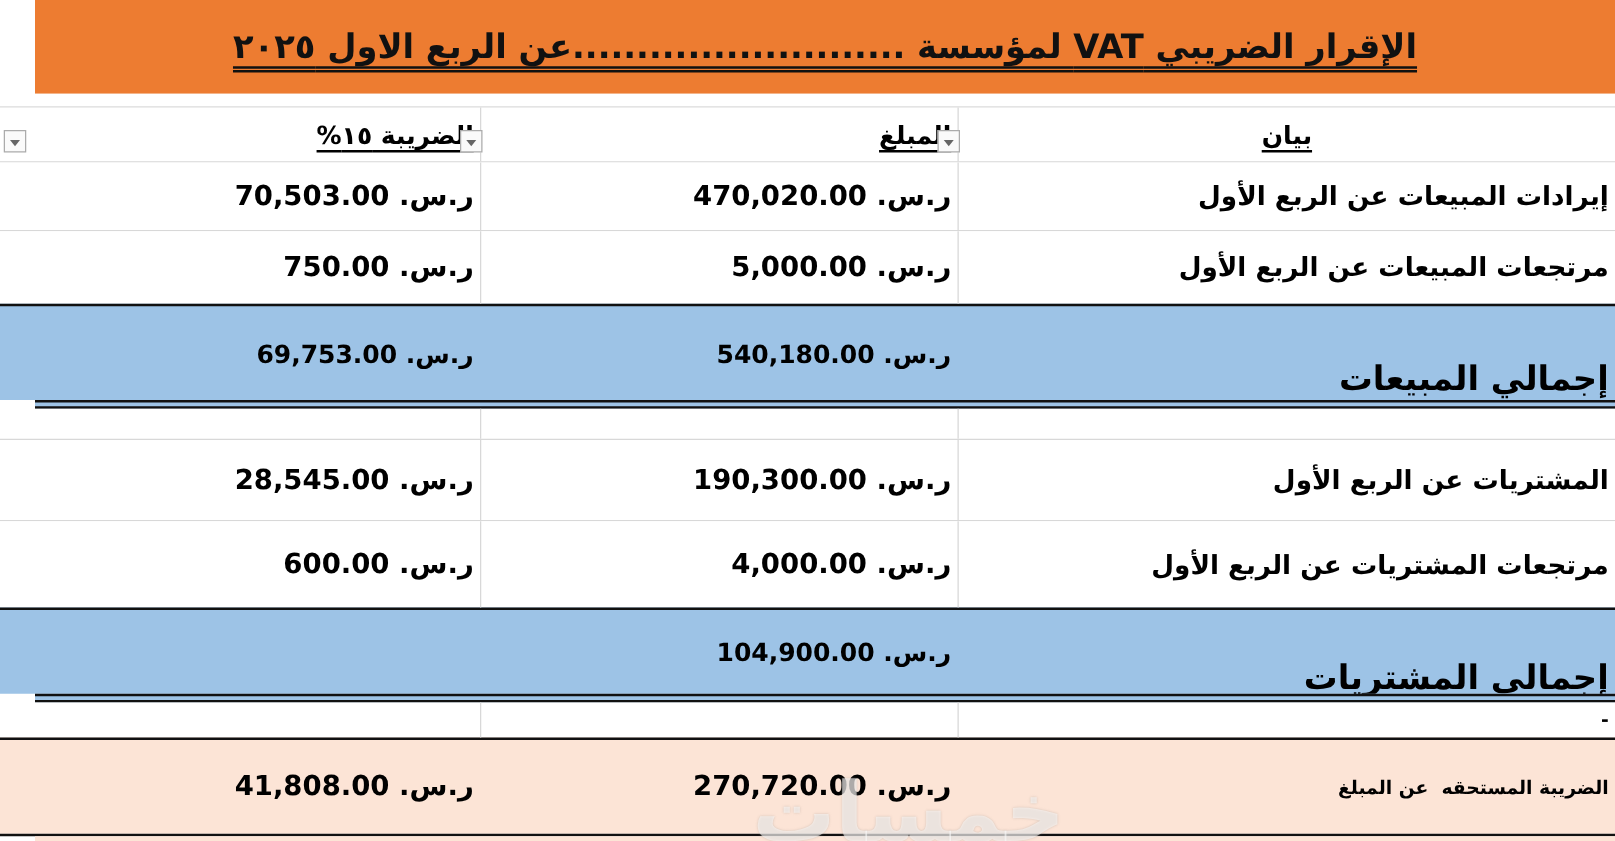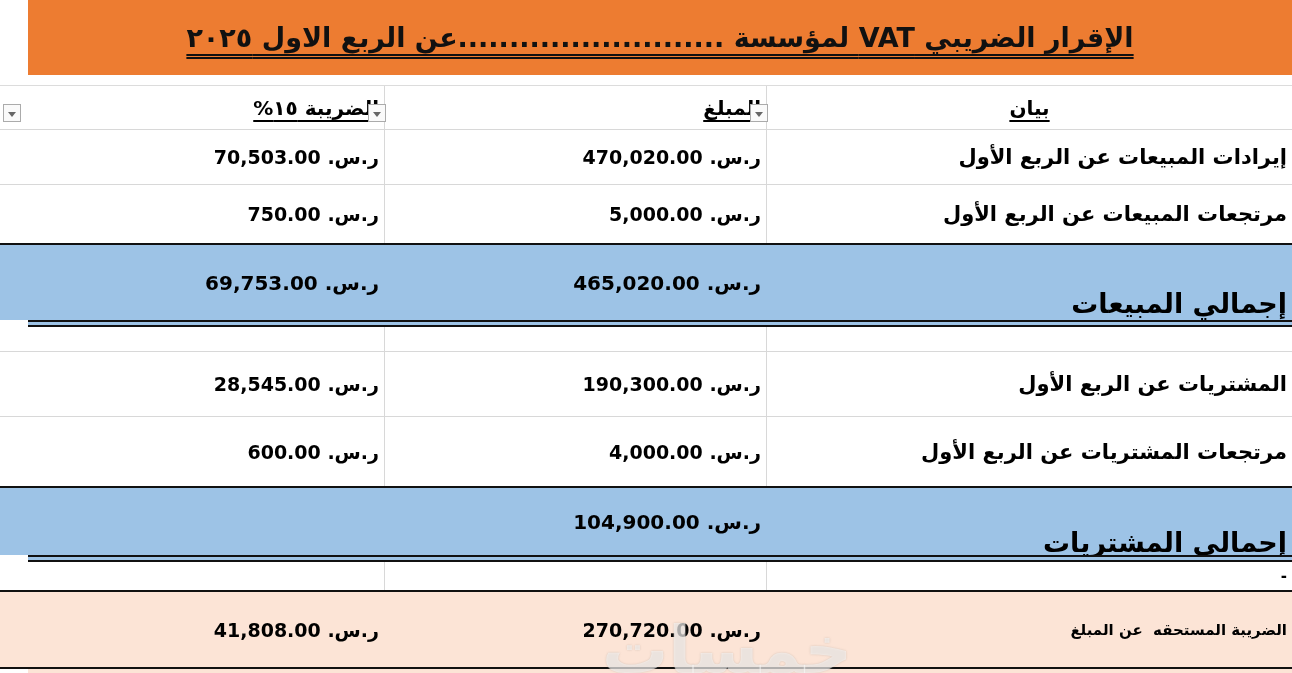--- a/index.html
+++ b/index.html
@@ -29,21 +29,21 @@
 
   
   .header-row { height:45px; border-top:1px solid #dcdcdc; border-bottom:1px solid #d8d8d8; background:#fff; }
   .header-label { font-size:20px; font-weight:bold; text-decoration:underline; text-underline-offset:5px; text-decoration-thickness:1.5px; }
 
   
   .data-row { background:#fff; }
   .h55{height:55px;} .h58{height:58px;} .h65{height:65px;} .h69{height:69px;}
   .sep-bottom { border-bottom:1px solid #d8d8d8; }
   .data-label { font-size:21px; font-weight:bold; white-space:pre; }
-  .data-value { font-size:19px; font-weight:bold; white-space:pre; }
+  .data-value { font-size:22px; font-weight:bold; white-space:pre; }
 
   
   .total-row { background:#9DC3E6; border-top:2px solid #111; }
   .total-row .total-label { font-size:27px; font-weight:bold; white-space:pre;margin-top:42px; }
   .total-row .data-value  { font-size:20px; }
   .double-border { height:7px; background:#9DC3E6; border-top:2px solid #111; border-bottom:2px solid #111; }
 
   .empty-row { height:25px; background:#fff; border-bottom:1px solid #d8d8d8; }
 
   .dash-row { height:28px; background:#fff; }
@@ -113,21 +113,21 @@
     <div class="cell col-tax right pad">
       <span class="data-value">ر.س. 750.00</span>
     </div>
   </div>
 
   <div class="row total-row h69" style="height:77px">
     <div class="cell col-statement right pad">
       <span class="total-label">إجمالي المبيعات</span>
     </div>
     <div class="cell col-amount right pad">
-      <span class="data-value">ر.س. 465,020.00</span>
+      <span class="data-value">ر.س. 540,180.00</span>
     </div>
     <div class="cell col-tax right pad">
       <span class="data-value">ر.س. 69,753.00</span>
     </div>
   </div>
   <div class="double-border"></div>
 
   <div class="row empty-row grid">
     <div class="cell col-statement"></div>
     <div class="cell col-amount"></div>

